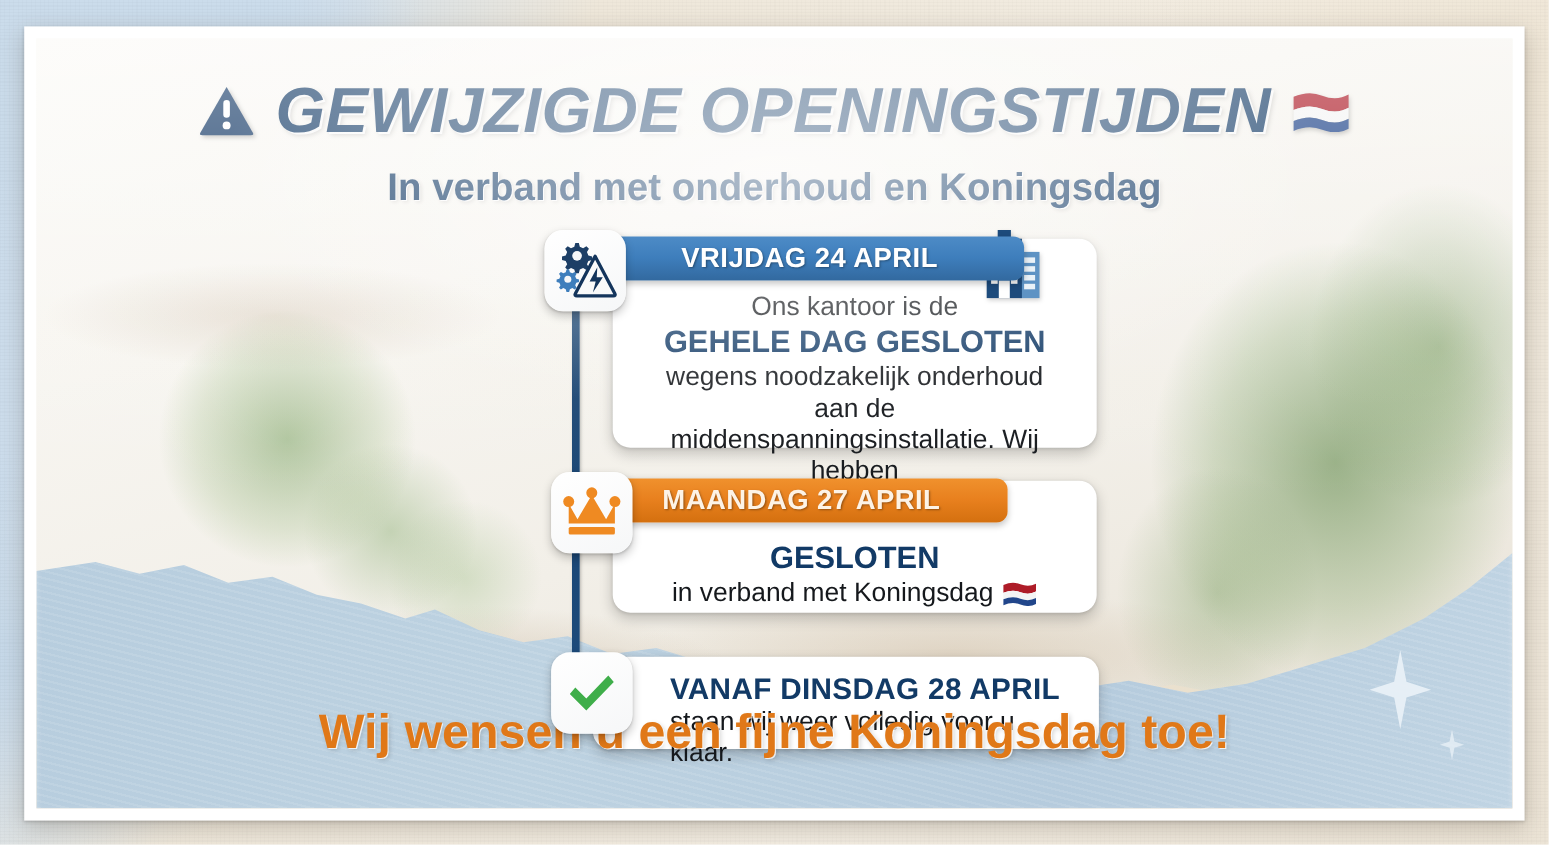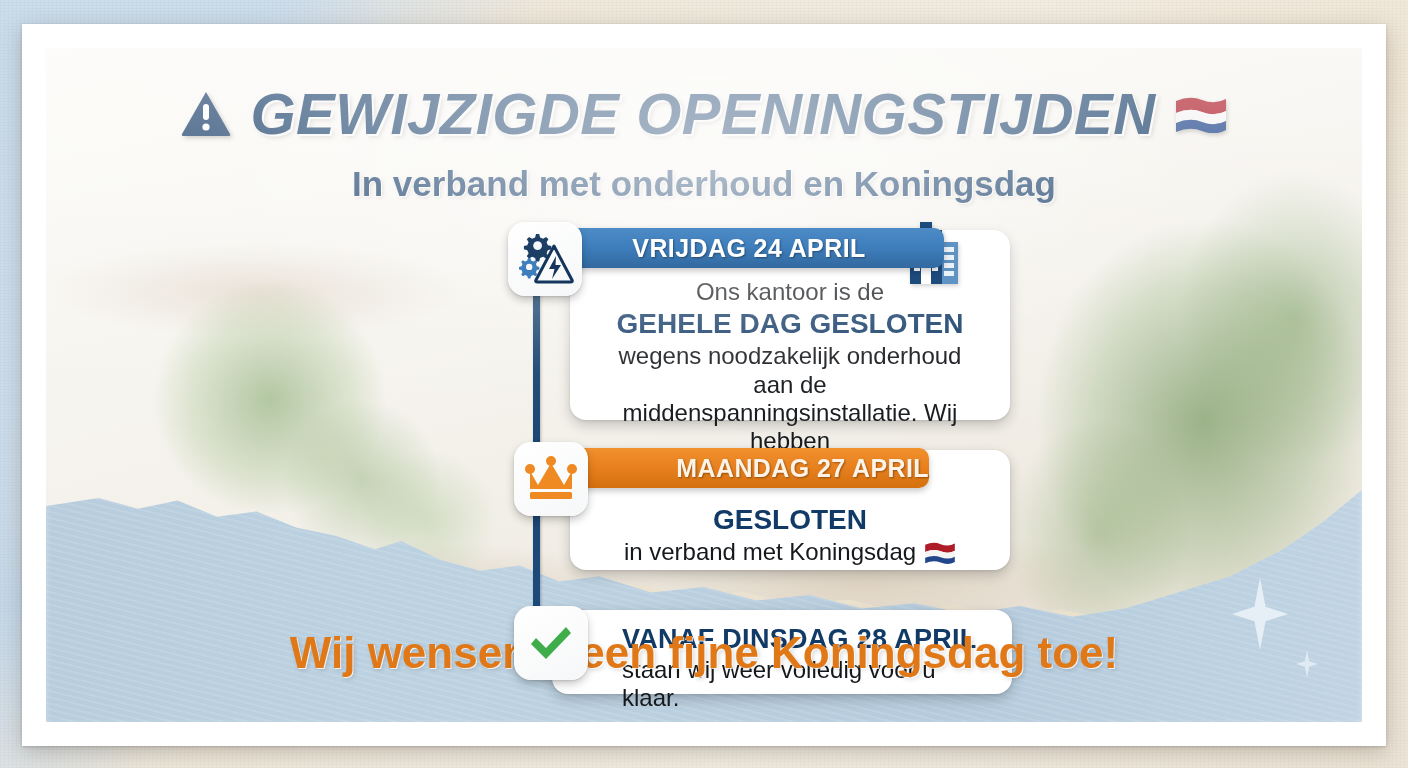--- a/index.html
+++ b/index.html
@@ -30,21 +30,21 @@
     opacity:.85;
     pointer-events:none;
   }
 
   
   .frame {
     position: absolute;
     left: 22px; top: 24px;
     width: 1364px; height: 722px;
     background: #ffffff;
-    padding: 24px;
+    padding: 11px;
     box-shadow: 0 6px 20px rgba(90,80,65,.30), 0 1px 3px rgba(0,0,0,.18);
   }
   .photo {
     position: relative;
     width: 100%; height: 100%;
     overflow: hidden;
     
     background:
       radial-gradient(circle 150px at 17% 52%, rgba(120,160,95,.55) 0%, rgba(140,175,110,.22) 55%, rgba(255,255,255,0) 78%),
       radial-gradient(circle 110px at 24% 64%, rgba(125,165,100,.40) 0%, rgba(255,255,255,0) 72%),
@@ -154,21 +154,21 @@
     border-radius:10px;
     display:flex; align-items:center; justify-content:center;
     box-shadow:0 3px 6px rgba(0,0,0,.22);
     z-index:4;
   }
   .hdr span{
     font-size:25px; font-weight:bold; color:#ffffff; letter-spacing:.4px;
     text-shadow:1px 1px 2px rgba(0,0,0,.35);
   }
   .hdr.blue{ background:linear-gradient(to bottom,#4d8bc6 0%,#3e7ebc 48%,#32699f 100%); }
-  .hdr.orange{ background:linear-gradient(to bottom,#f0912d 0%,#e8801e 48%,#d4700f 100%);justify-content:flex-end; }
+  .hdr.orange{ background:linear-gradient(to bottom,#f0912d 0%,#e8801e 48%,#d4700f 100%); }
   .hdr.orange span{ color:#fdf3e6; }
 
   .body{ padding:0 22px; text-align:center; }
   .ln{ font-size:24px; color:#15181c; line-height:1.17; }
   .ln.big{ font-size:28px; font-weight:bold; color:#123a66; line-height:1.3; }
   .ln.head{ font-size:27px; font-weight:bold; color:#123a66; letter-spacing:.3px; }
 
   .bldg{ position:absolute; width:62px; height:64px; z-index:3;
          filter:drop-shadow(1px 2px 2px rgba(0,0,0,.18)); }
 

